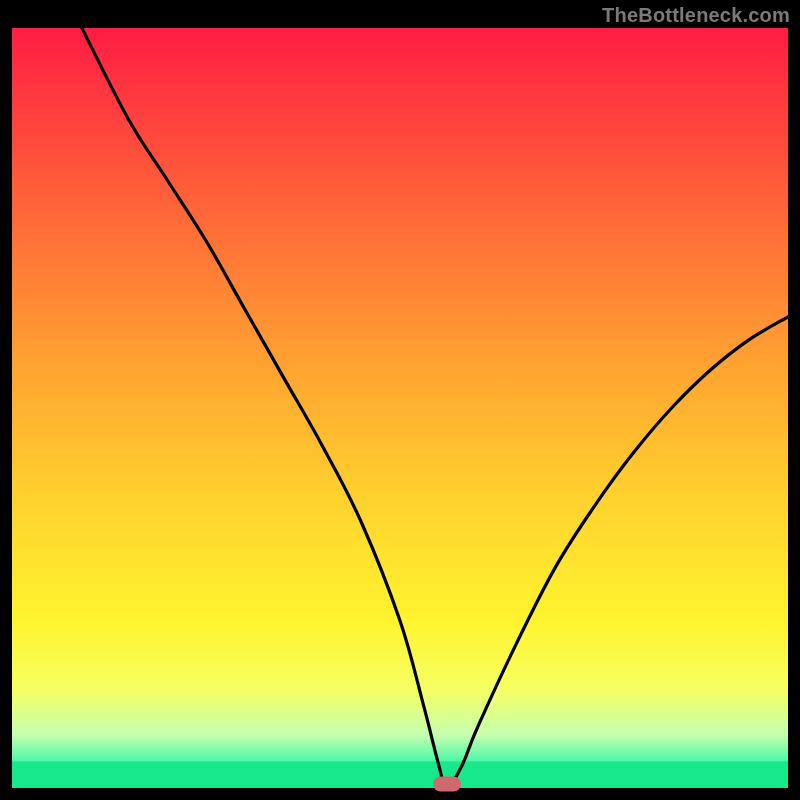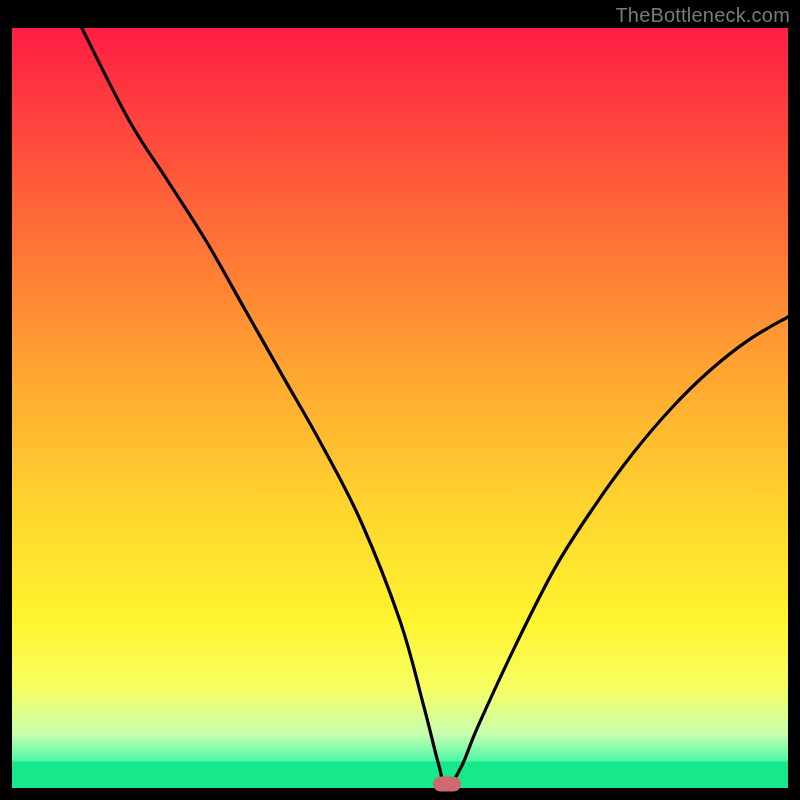--- a/index.html
+++ b/index.html
@@ -16,21 +16,21 @@
     width: 800px;
     height: 800px;
     background: #000;
   }
   .watermark {
     position: absolute;
     top: 4px;
     right: 10px;
     color: #7a7a7a;
     font-size: 20px;
-    font-weight: 400;
+    font-weight: 700;
     letter-spacing: 0.2px;
     z-index: 5;
   }
   svg.plot {
     position: absolute;
     left: 0;
     top: 0;
   }
   .marker {
     position: absolute;

